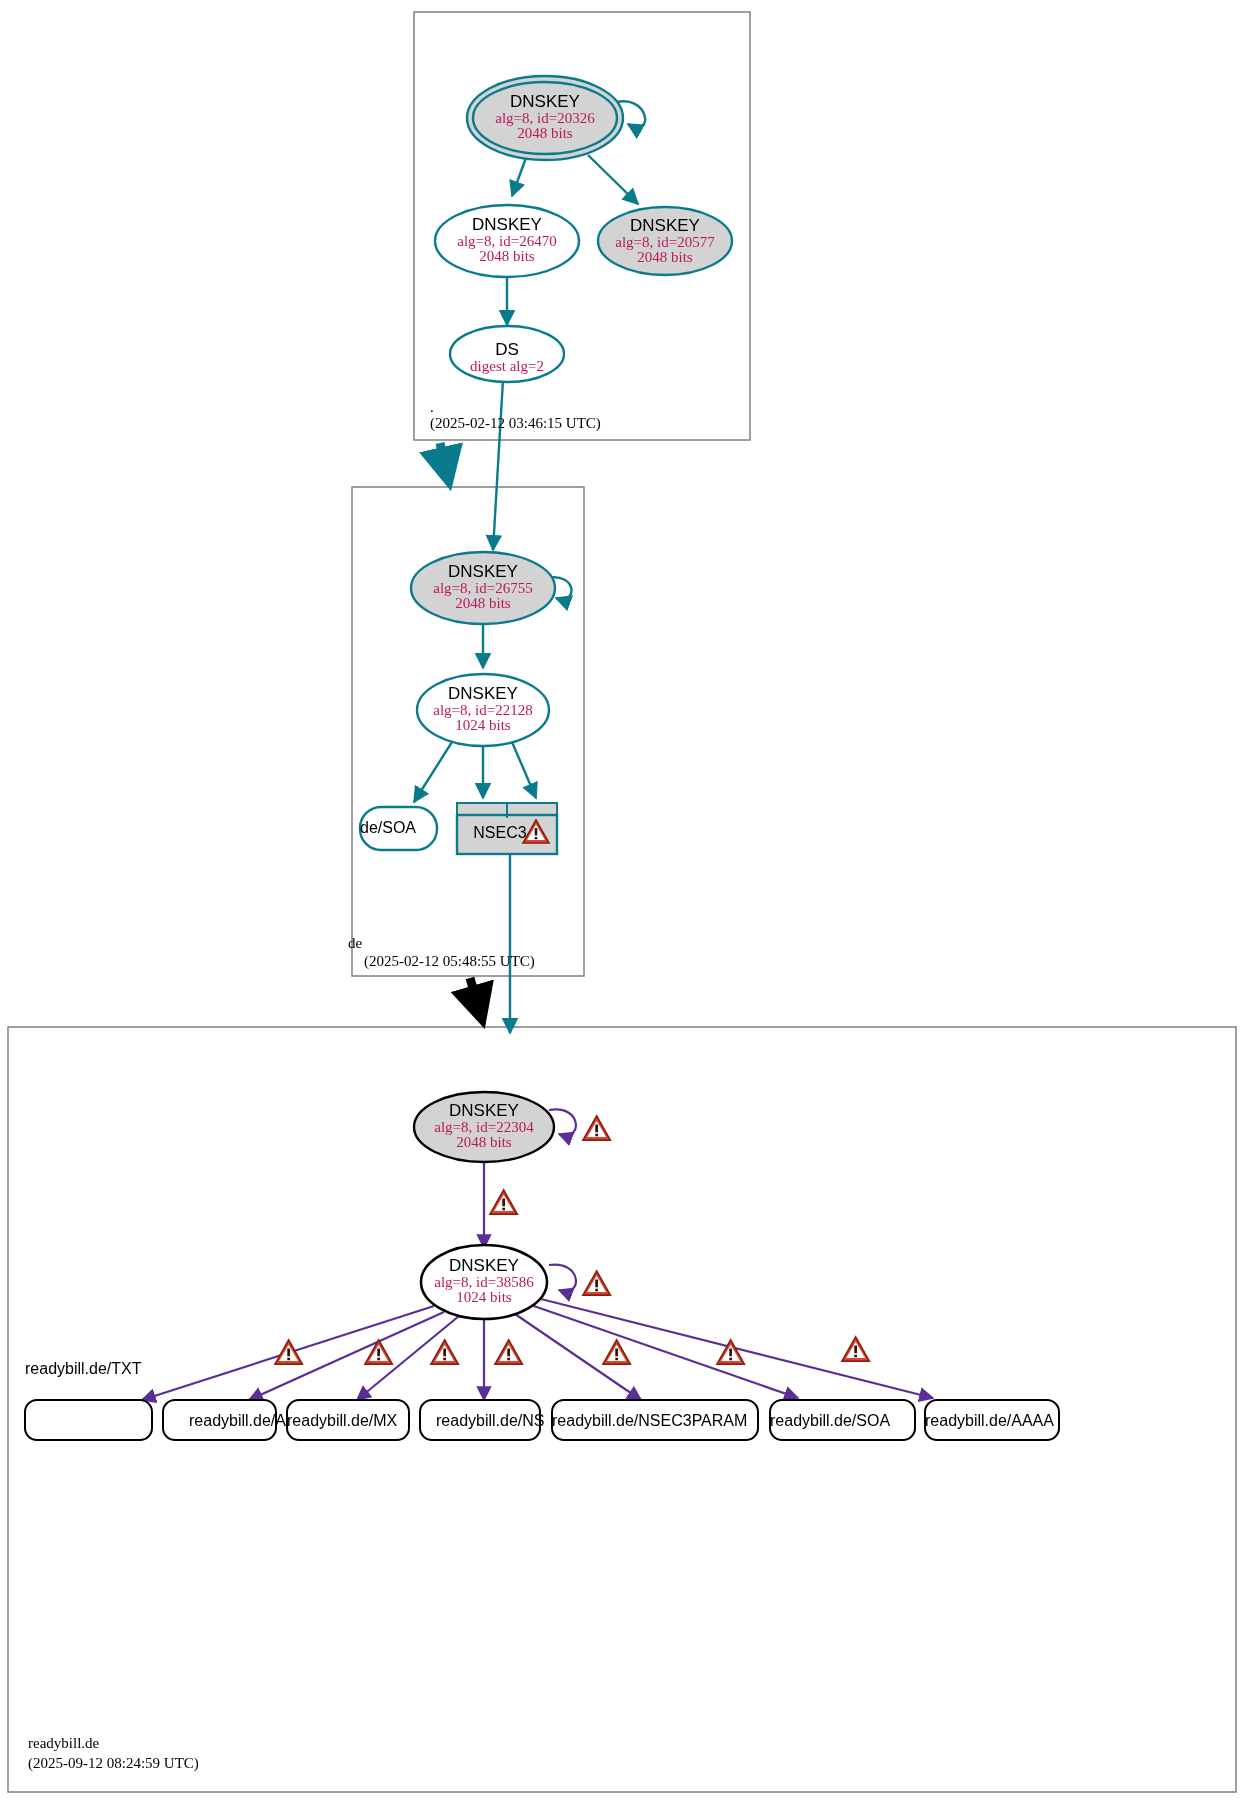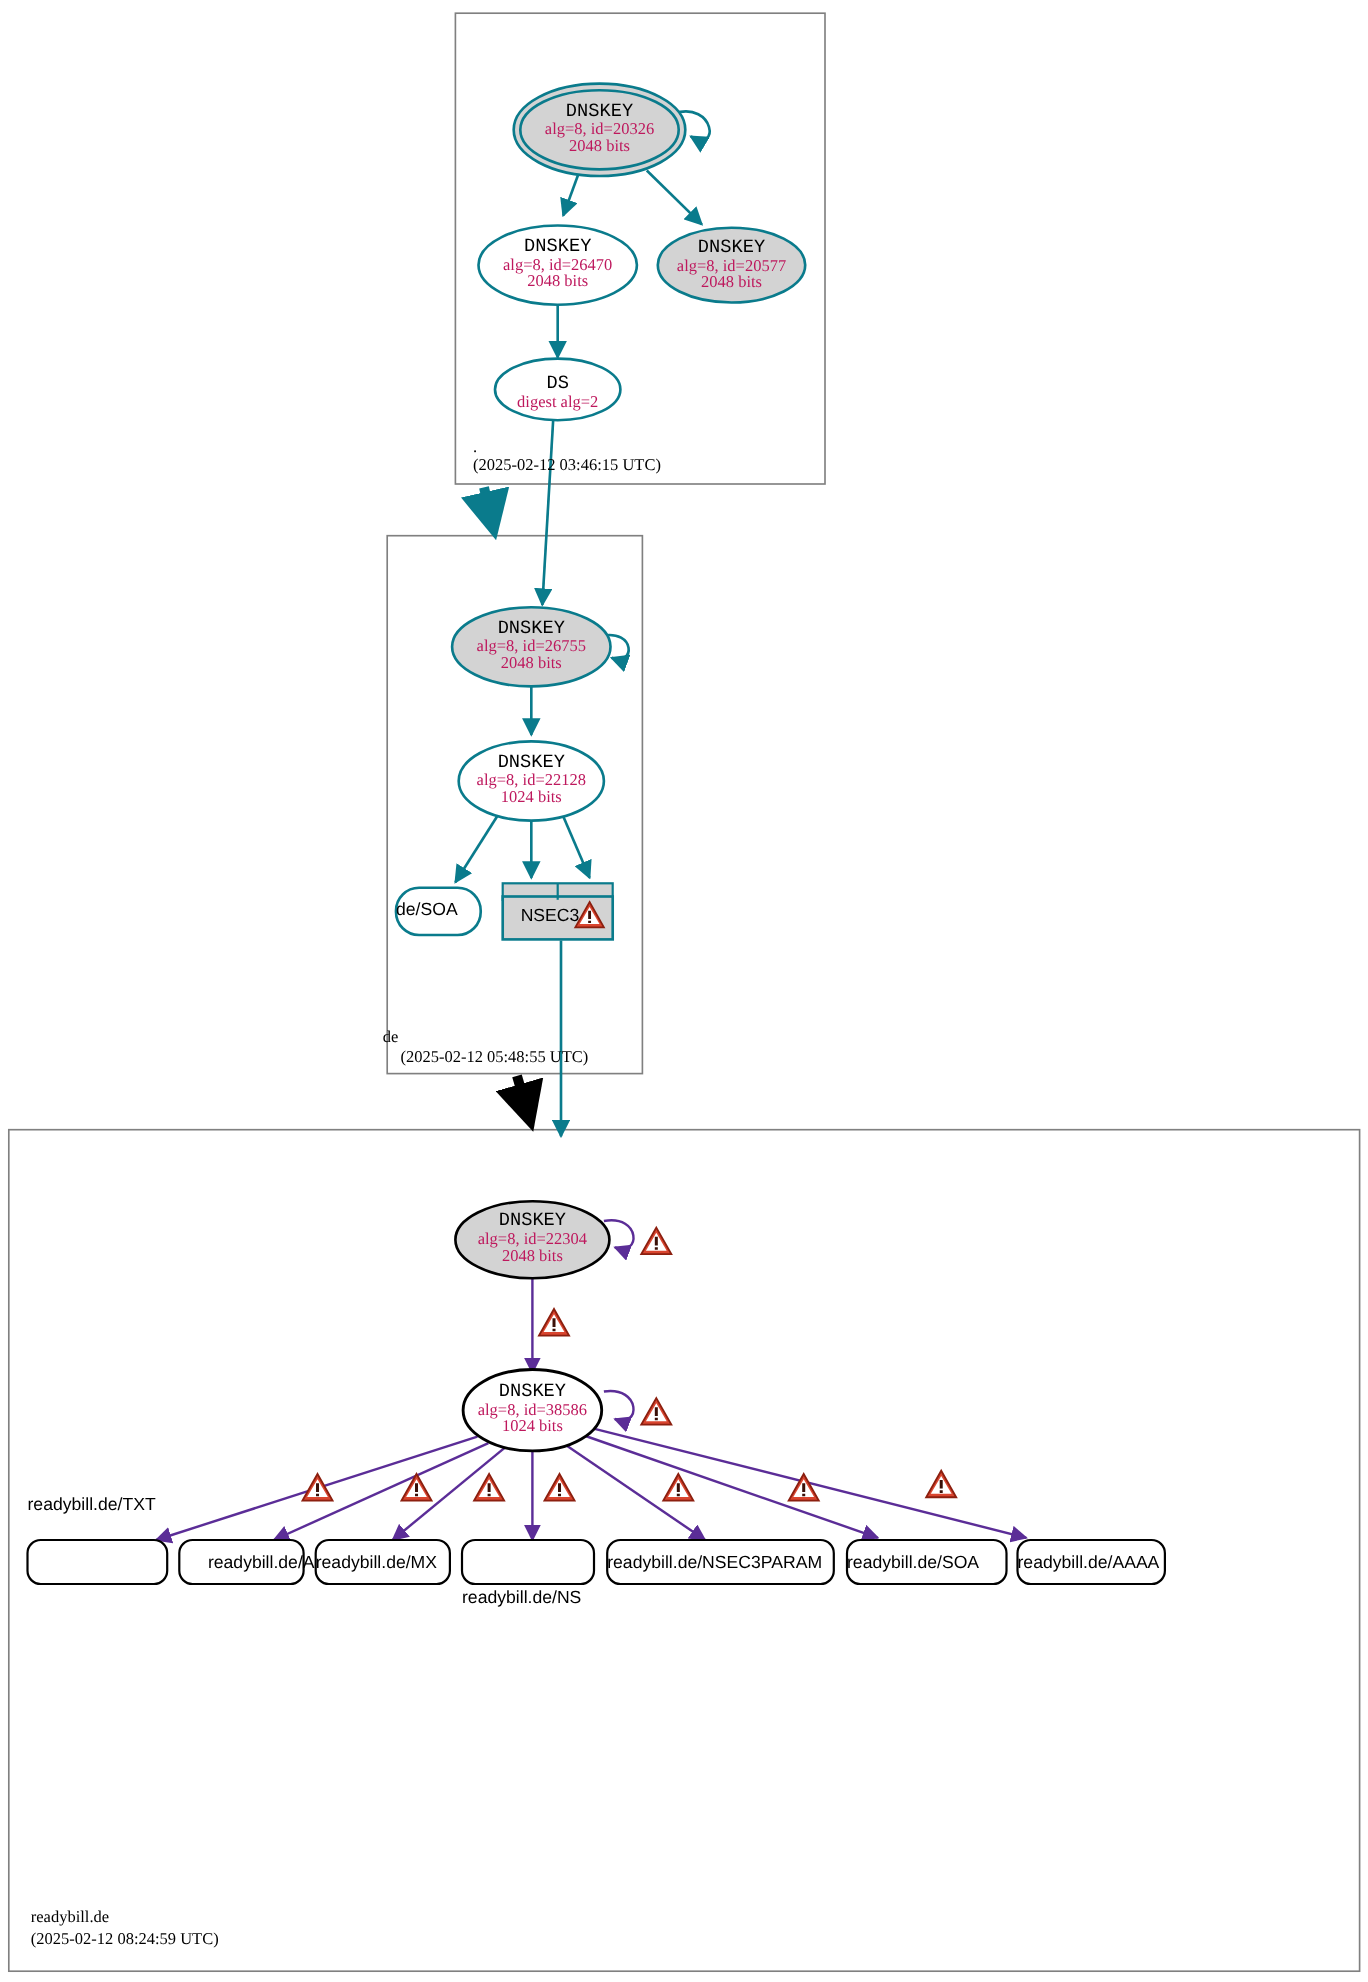--- a/index.html
+++ b/index.html
@@ -1,20 +1,20 @@
 <!DOCTYPE html>
 <html><head>
 <meta charset="utf-8">
 <style>
   html,body{margin:0;padding:0;background:#ffffff;}
   body{width:1244px;height:1802px;position:relative;font-family:"Liberation Sans",sans-serif;}
   #canvas{position:absolute;left:0;top:0;width:1244px;height:1802px;}
   .zone-label{position:absolute;font-family:"Liberation Serif",serif;font-size:15px;color:#000;white-space:nowrap;}
   .node-text{position:absolute;text-align:center;white-space:nowrap;pointer-events:none;}
-  .nt-title{font-family:Liberation Mono, monospace;font-size:17px;color:#000;line-height:19px;}
+  .nt-title{font-family:Liberation Sans, sans-serif;font-size:17px;color:#000;line-height:19px;}
   .nt-sub{font-family:"Liberation Serif",serif;font-size:15px;color:#be185d;line-height:15px;}
   .rr-text{position:absolute;font-family:"Liberation Sans",sans-serif;font-size:16px;color:#000;white-space:nowrap;}
   svg{position:absolute;left:0;top:0;overflow:visible;}
 </style>
 </head>
 <body>
 
 <svg id="canvas" width="1244" height="1802" viewBox="0 0 1244 1802">
   <defs>
     <marker id="arrow-teal" viewBox="0 0 10 10" refX="9" refY="5" markerWidth="7" markerHeight="7" orient="auto-start-reverse">
@@ -198,25 +198,25 @@
 
 <div class="node-text" style="left:384px;top:1256px;width:200px;">
   <div class="nt-title">DNSKEY</div>
   <div class="nt-sub">alg=8, id=38586</div>
   <div class="nt-sub">1024 bits</div>
 </div>
 
 <div class="rr-text" style="left:25px;top:1360px;width:103px;">readybill.de/TXT</div>
 <div class="rr-text" style="left:163px;top:1412px;width:113px;padding-left:26px;">readybill.de/A</div>
 <div class="rr-text" style="left:287px;top:1412px;width:122px;">readybill.de/MX</div>
-<div class="rr-text" style="left:420px;top:1412px;width:112px;margin-top:32px;">readybill.de/NS</div>
+<div class="rr-text" style="left:436px;top:1412px;width:112px;">readybill.de/NS</div>
 <div class="rr-text" style="left:552px;top:1412px;width:206px;">readybill.de/NSEC3PARAM</div>
 <div class="rr-text" style="left:770px;top:1412px;width:145px;">readybill.de/SOA</div>
 <div class="rr-text" style="left:925px;top:1412px;width:134px;">readybill.de/AAAA</div>
 
 <div class="zone-label" style="left:430px;top:399px;">.</div>
 <div class="zone-label" style="left:430px;top:415px;">(2025-02-12 03:46:15 UTC)</div>
 
 <div class="zone-label" style="left:348px;top:935px;">de</div>
 <div class="zone-label" style="left:364px;top:953px;">(2025-02-12 05:48:55 UTC)</div>
 
 <div class="zone-label" style="left:28px;top:1735px;">readybill.de</div>
-<div class="zone-label" style="left:28px;top:1755px;">(2025-02-12 08:24:59 UTC)</div>
+<div class="zone-label" style="left:28px;top:1755px;">(2025-09-12 08:24:59 UTC)</div>
 
 </body></html>

